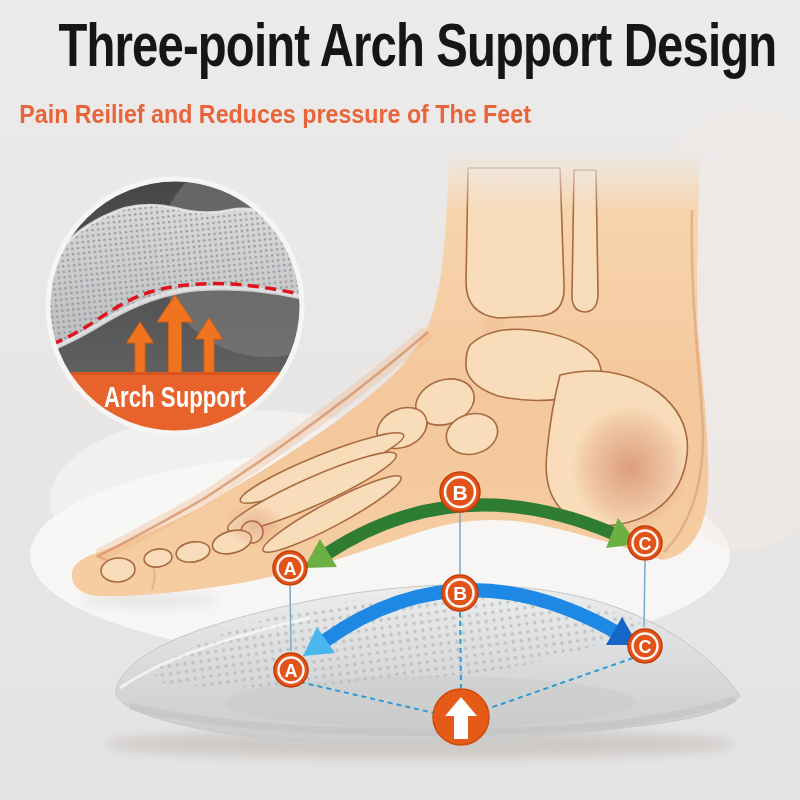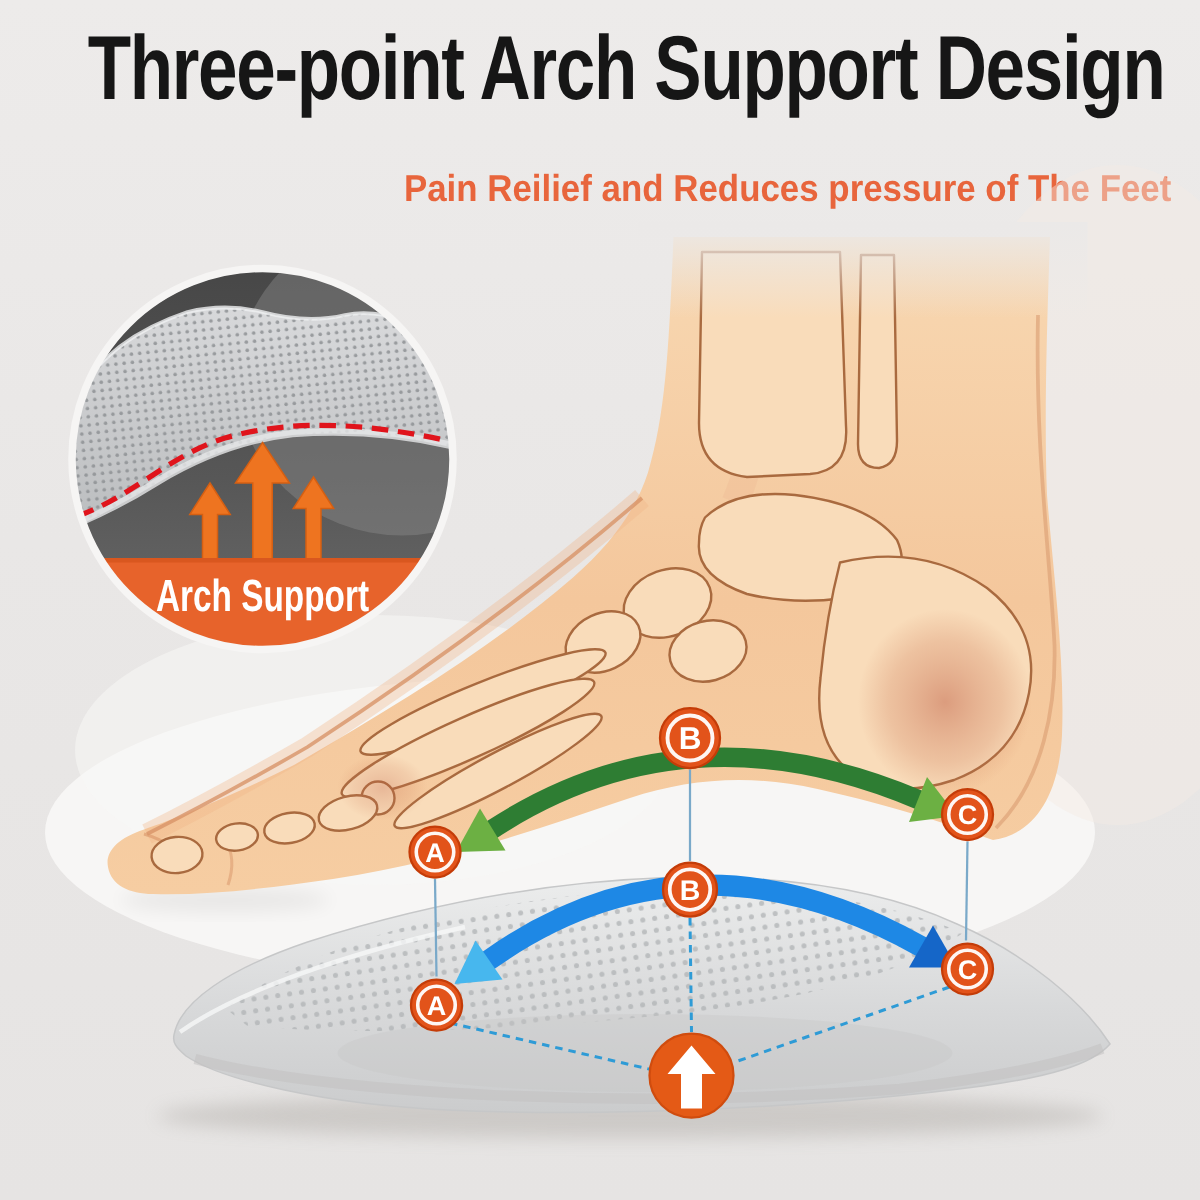--- a/index.html
+++ b/index.html
@@ -1,27 +1,27 @@
 <!DOCTYPE html>
 <html><head>
 <meta charset="utf-8">
 <style>
   html,body{margin:0;padding:0;}
   body{
     width:800px;height:800px;position:relative;overflow:hidden;
     background:linear-gradient(180deg,#edebea 0%,#e9e7e6 45%,#e6e4e3 100%);
     font-family:"Liberation Sans", sans-serif;
   }
-  .hdr{position:absolute;left:0;width:800px;text-align:right;white-space:nowrap;}
+  .hdr{position:absolute;left:0;width:800px;text-align:left;white-space:nowrap;}
   .hdr-title{top:10px;}
   .hdr-title span{
     display:inline-block;font-weight:bold;font-size:55px;color:#161616;
     letter-spacing:-1px;transform:scale(0.86,1.1);transform-origin:center top;
   }
-  .hdr-sub{top:112px;text-decoration:underline;}
+  .hdr-sub{top:100px;text-decoration:underline;}
   .hdr-sub span{
     display:inline-block;font-weight:bold;font-size:25px;color:#e8653c;
     transform:scaleX(0.93);transform-origin:center top;
   }
   svg{position:absolute;left:0;top:0;}
   .marker-letter{font-family:"Liberation Sans",sans-serif;font-weight:bold;fill:#ffffff;}
   .inset-label{font-family:"Liberation Sans",sans-serif;font-weight:bold;fill:#ffffff;}
 </style>
 </head>
 <body>

